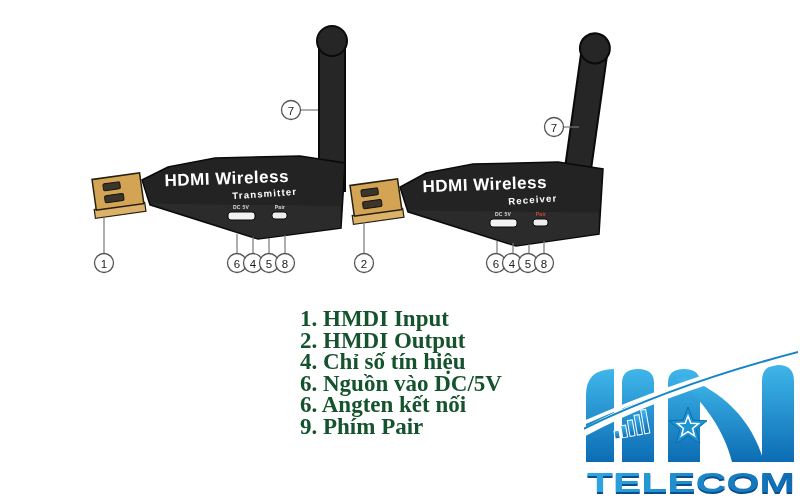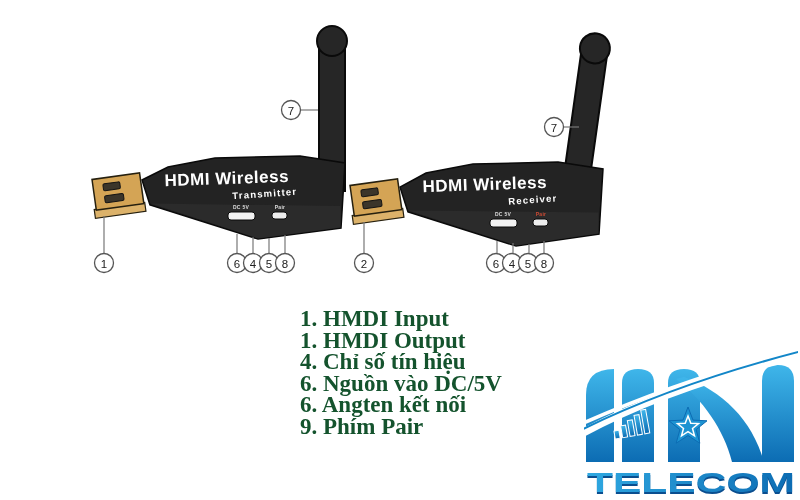--- a/index.html
+++ b/index.html
@@ -147,21 +147,21 @@
       <g>
         <circle cx="554" cy="127" r="9.5" fill="#fff" stroke="#555" stroke-width="1.3"></circle>
         <text class="callout-digit" x="554" y="131.5" text-anchor="middle">7</text>
       </g>
     </g>
   </svg>
 
   
   <div class="legend">
     <div>1. HMDI Input</div>
-    <div>1. HMDI Output</div>
+    <div>2. HMDI Output</div>
     <div>4. Chỉ số tín hiệu</div>
     <div>6. Nguồn vào DC/5V</div>
     <div>6. Angten kết nối</div>
     <div>9. Phím Pair</div>
   </div>
 
   
   <svg class="logo" viewBox="0 0 214 164">
     <defs>
       <linearGradient id="lg" x1="0" y1="0" x2="0" y2="1">

